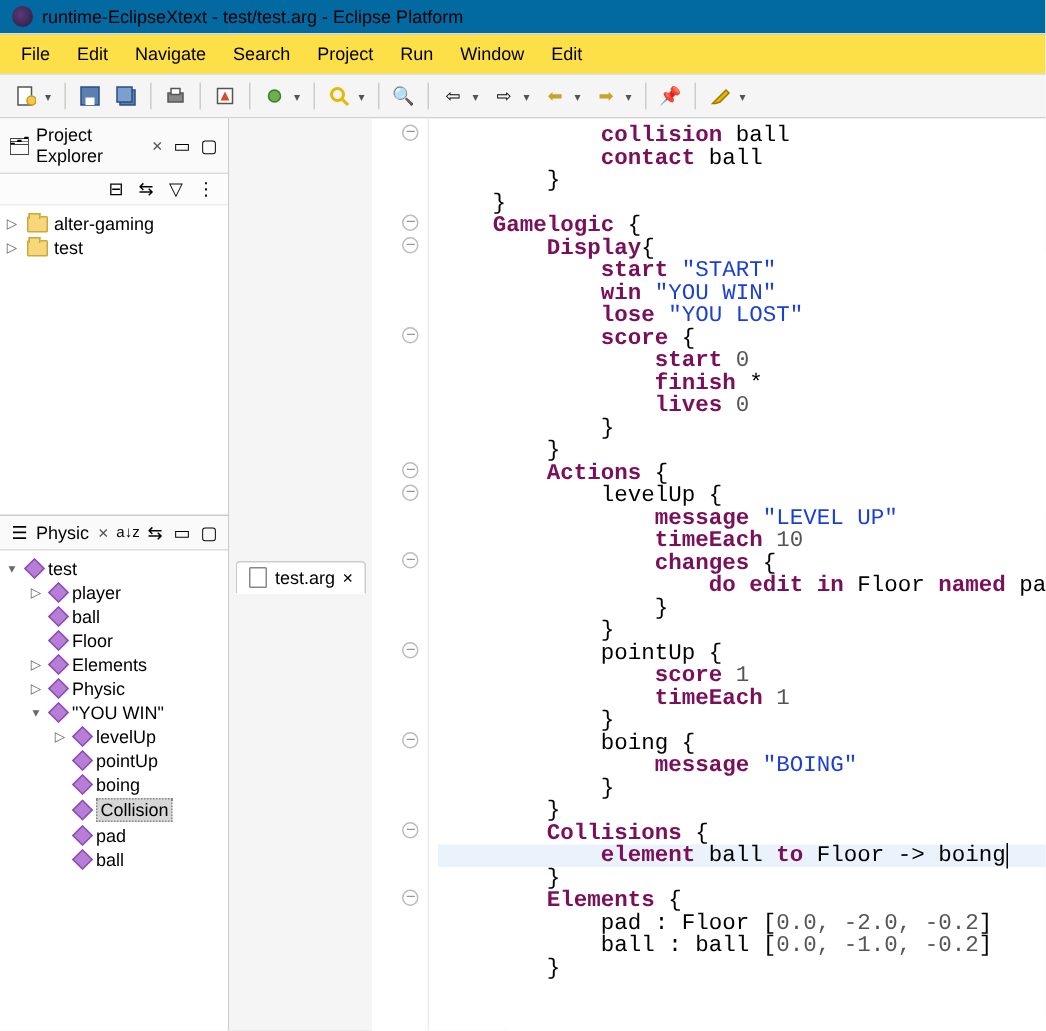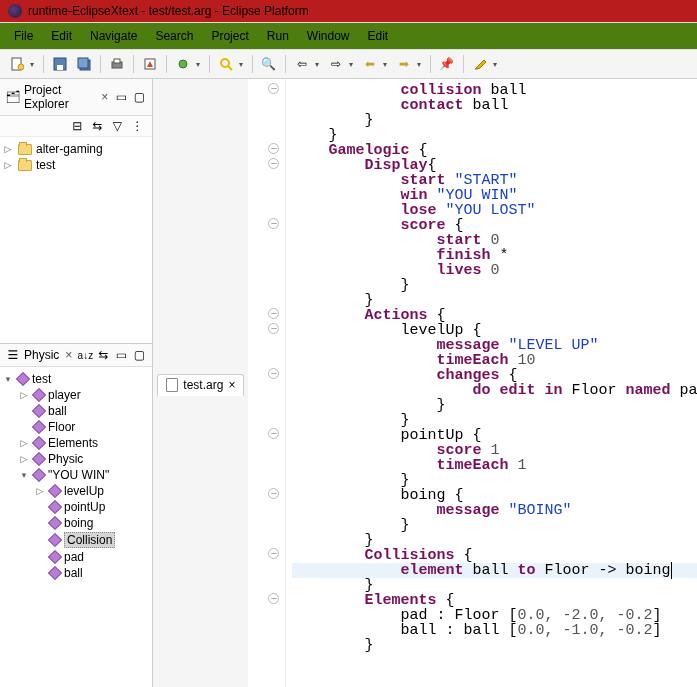--- a/index.html
+++ b/index.html
@@ -6,34 +6,34 @@
   body {
     font-family: "Segoe UI", Tahoma, sans-serif;
     font-size: 12px;
     background: #f0f0f0;
     width: 697px;
     height: 687px;
     overflow: hidden;
     color: #000;
   }
   .titlebar {
-    background: #b91c1c;
+    background: #0369a1;
     padding: 4px 8px;
     display: flex;
     align-items: center;
     gap: 6px;
     border-bottom: 1px solid #ddd;
   }
   .eclipse-icon {
     width: 14px; height: 14px;
     background: radial-gradient(circle at 40% 40%, #5b3a7a, #2a1a3a);
     border-radius: 50%;
   }
   .menubar {
-    background: #4d7c0f;
+    background: #fde047;
     display: flex;
     gap: 2px;
     padding: 3px 6px;
     border-bottom: 1px solid #e0e0e0;
   }
   .menubar span { padding: 3px 8px; cursor: default; }
   .toolbar {
     background: #f5f5f5;
     padding: 3px 6px;
     display: flex;

